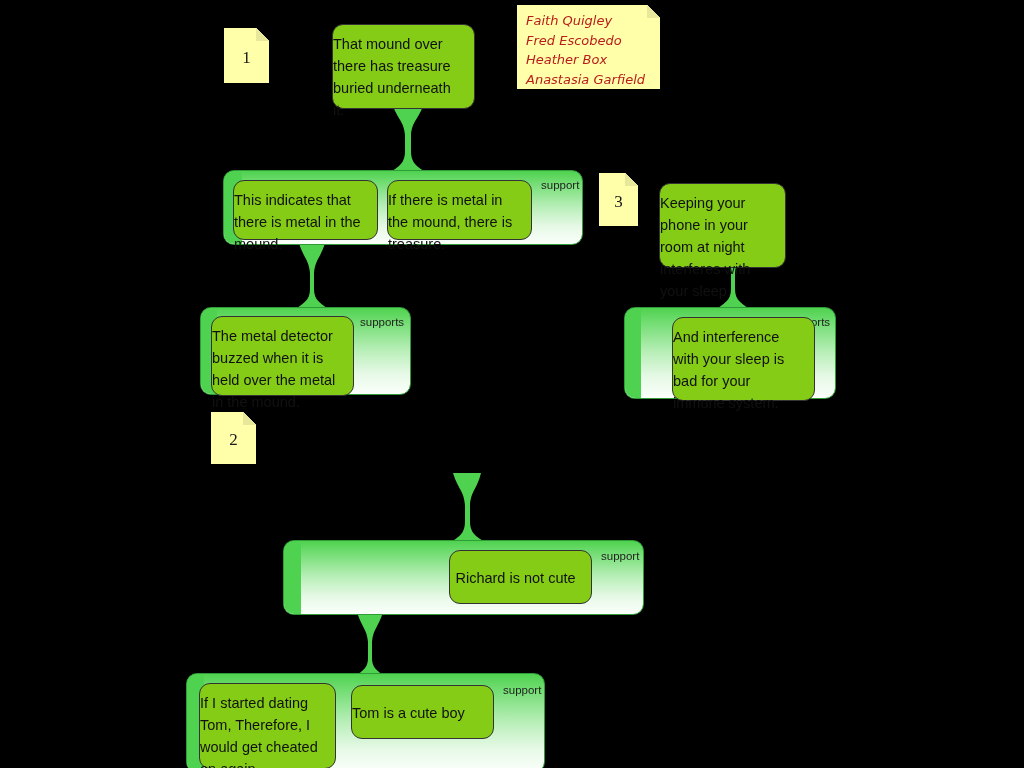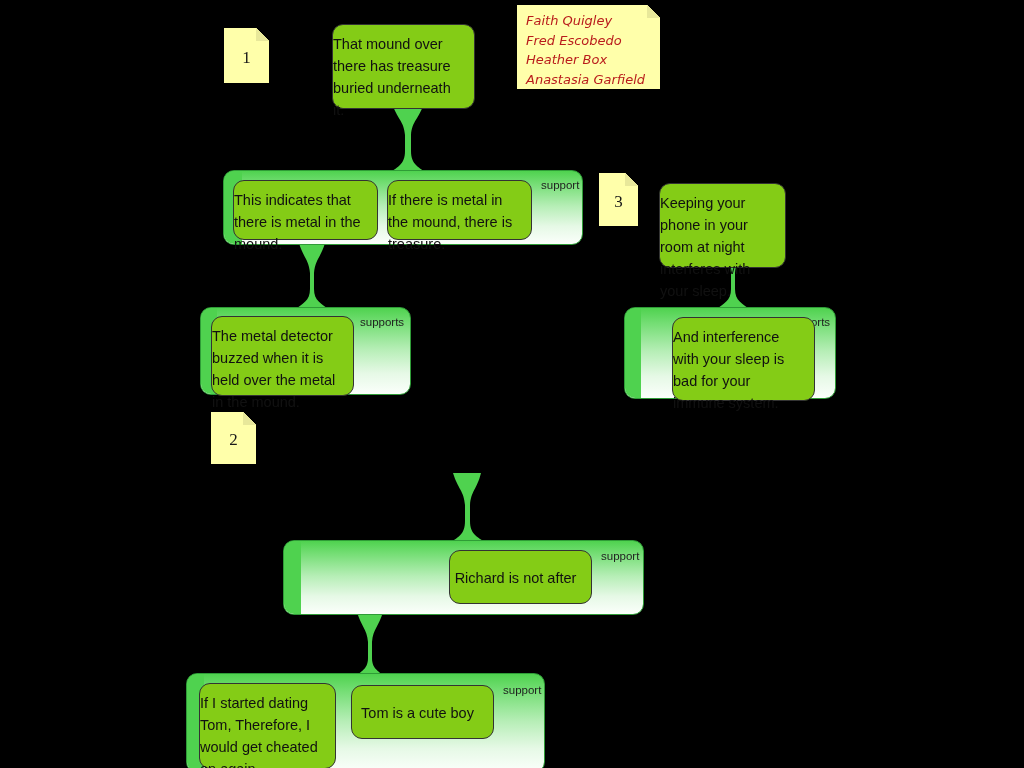--- a/index.html
+++ b/index.html
@@ -221,33 +221,33 @@
     <path d="M6,0 L34,0 C30,16 24,18 23,32 L23,48 C23,62 31,64 42,72 L0,72 C11,64 18,62 18,48 L18,32 C17,18 11,16 6,0 Z" fill="#4fd24f"></path>
   </svg>
 
   <div class="group" style="left:283px; top:540px; width:361px; height:75px;">
     <div class="group-solid" style="width:17px;"></div>
   </div>
   <span class="group-label" style="left:601px; top:550px;">support</span>
 
 
   <div class="claim vcenter" style="left:449px; top:550px; width:143px; height:54px;">
-    <span class="claim-text" style="text-align:center; width:100%;">Richard is not after</span>
+    <span class="claim-text" style="text-align:center; width:100%;">Richard is not cute</span>
   </div>
 
   <svg class="conn" style="left:350px; top:612px;" width="40" height="68" viewBox="0 0 40 68">
     <path d="M7,0 L33,0 C29,14 23,17 22,30 L22,46 C22,58 30,60 40,68 L0,68 C10,60 18,58 18,46 L18,30 C17,17 11,14 7,0 Z" fill="#4fd24f"></path>
   </svg>
 
   <div class="group" style="left:186px; top:673px; width:359px; height:100px;">
     <div class="group-solid" style="width:17px;"></div>
   </div>
   <span class="group-label" style="left:503px; top:684px;">support</span>
 
   <div class="claim" style="left:199px; top:683px; width:137px; height:86px;">
     <span class="claim-text">If I started dating Tom, Therefore, I would get cheated on again</span>
   </div>
 
   <div class="claim vcenter" style="left:351px; top:685px; width:143px; height:54px;">
-    <span class="claim-text" style="text-align:center; width:100%;">Tom is a cute boy</span>
+    <span class="claim-text" style="width:100%;">Tom is a cute boy</span>
   </div>
 
 </div>
 
 </body></html>

